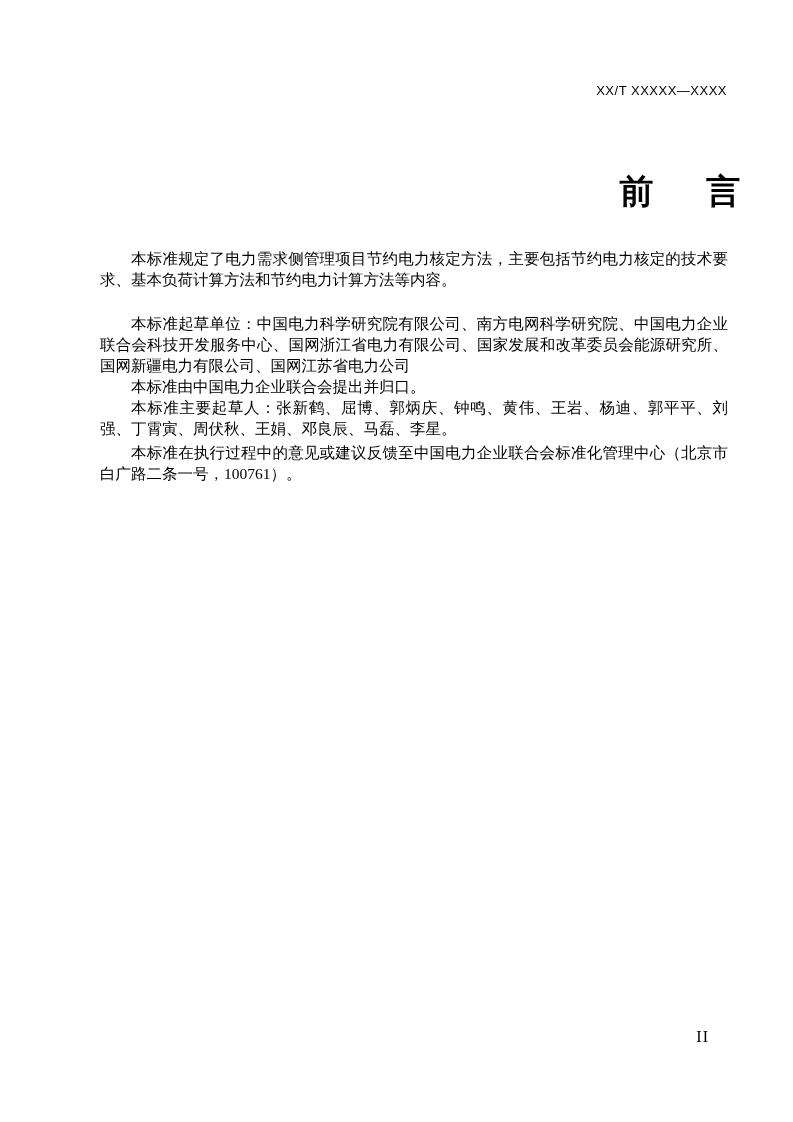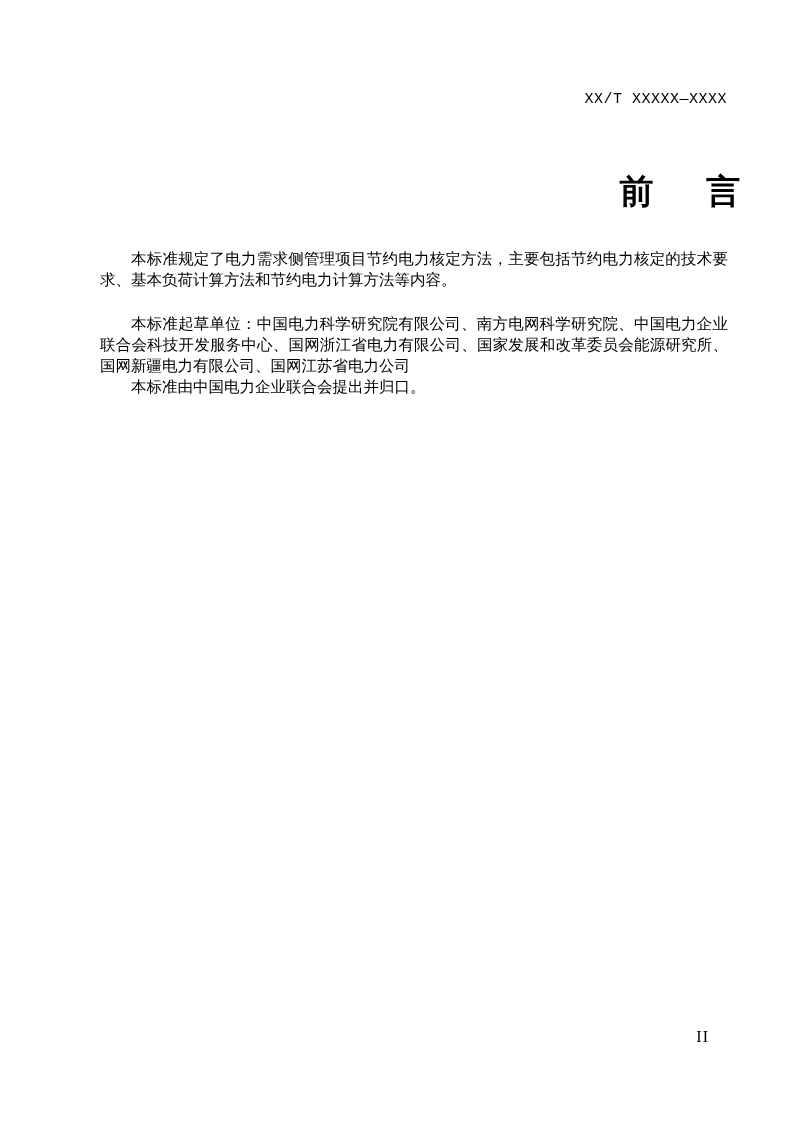--- a/index.html
+++ b/index.html
@@ -11,25 +11,25 @@
     position: relative;
     width: 793px;
     height: 1122px;
     background: #ffffff;
     color: #000000;
     font-family: "Liberation Serif", "DejaVu Serif", serif;
     overflow: hidden;
   }
   .std-code {
     position: absolute;
-    top: 91px;
+    top: 83px;
     right: 66px;
-    font-size: 15px;
+    font-size: 13px;
     letter-spacing: 0.5px;
-    font-family: Liberation Mono, monospace;
+    font-family: Liberation Sans, sans-serif;
     white-space: nowrap;
   }
   .doc-title {
     position: absolute;
     top: 170px;
     left: 0;
     width: 100%;
     margin: 0;
     text-align: right;
     font-family: "Liberation Sans", "DejaVu Sans", sans-serif;
@@ -76,17 +76,19 @@
 <div class="page">
 
   <div class="std-code">XX/T XXXXX—XXXX</div>
 
   <h1 class="doc-title">前言</h1>
 
   <div class="content">
     <p class="para gap-after">本标准规定了电力需求侧管理项目节约电力核定方法，主要包括节约电力核定的技术要求、基本负荷计算方法和节约电力计算方法等内容。</p>
     <p class="para">本标准起草单位：中国电力科学研究院有限公司、南方电网科学研究院、中国电力企业联合会科技开发服务中心、国网浙江省电力有限公司、国家发展和改革委员会能源研究所、国网新疆电力有限公司、国网江苏省电力公司</p>
     <p class="para">本标准由中国电力企业联合会提出并归口。</p>
+    <p class="para">本标准主要起草人：张新鹤、屈博、郭炳庆、钟鸣、黄伟、王岩、杨迪、郭平平、刘强、丁霄寅、周伏秋、王娟、邓良辰、马磊、李星。</p>
+    <p class="para gap-small">本标准在执行过程中的意见或建议反馈至中国电力企业联合会标准化管理中心（北京市白广路二条一号，100761）。</p>
   </div>
 
   <div class="page-number">II</div>
 
 </div>
 
 </body></html>

